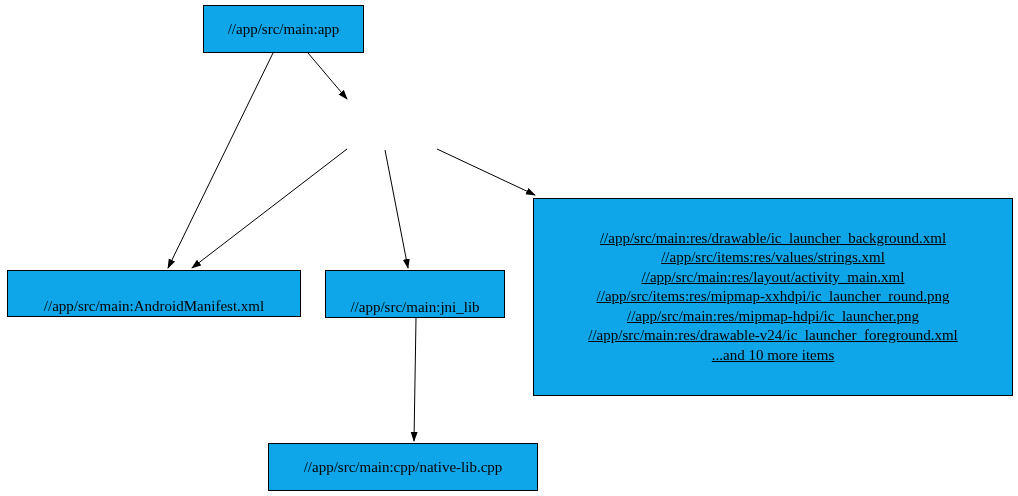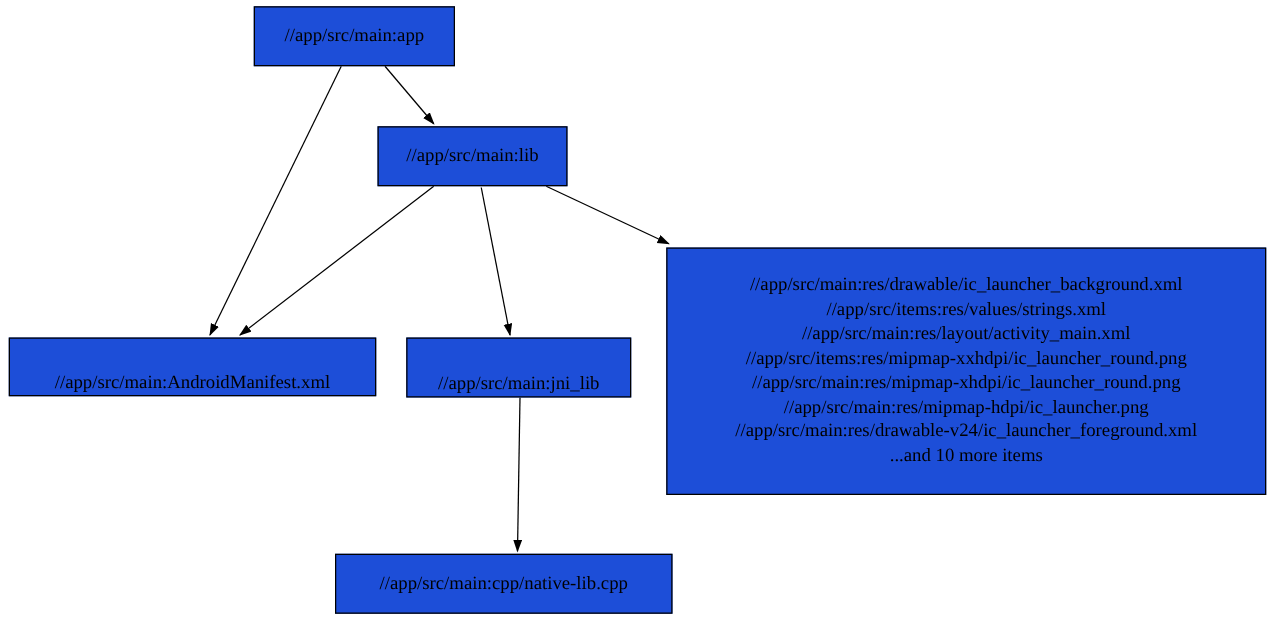--- a/index.html
+++ b/index.html
@@ -20,35 +20,35 @@
     position: absolute;
     left: 0;
     top: 0;
     width: 1018px;
     height: 496px;
   }
   .node {
     position: absolute;
     box-sizing: border-box;
     border: 1px solid #000000;
-    background: #1d4ed8;
+    background: #0ea5e9;
     display: flex;
     flex-direction: column;
     align-items: center;
     justify-content: center;
     text-align: center;
     font-size: 15px;
     line-height: 19px;
     white-space: nowrap;
   }
   .node-app        { left: 203px; top:   5px; width: 161px; height: 48px; }
   .node-lib        { left: 302px; top: 101px; width: 152px; height: 48px; }
   .node-manifest   { left:   7px; top: 270px; width: 294px; height: 47px; justify-content: flex-end; }
   .node-jni-lib    { left: 325px; top: 270px; width: 180px; height: 48px; justify-content: flex-end; }
-  .node-resources  { left: 533px; top: 198px; width: 480px; height: 198px; line-height: 19.5px; }
+  .node-resources  { left: 533px; top: 198px; width: 480px; height: 198px; line-height: 19.5px; text-decoration: underline; }
   .node-cpp        { left: 268px; top: 443px; width: 270px; height: 48px; }
   .node .line { white-space: nowrap; }
 </style>
 </head>
 <body>
 
 <div id="canvas">
 
   <svg id="edges" viewBox="0 0 1018 496" xmlns="http://www.w3.org/2000/svg">
     <defs>
@@ -61,38 +61,34 @@
     <line x1="347" y1="149" x2="192" y2="268" stroke="#000000" stroke-width="1" marker-end="url(#arrow)"></line>
     <line x1="385" y1="150" x2="408" y2="268" stroke="#000000" stroke-width="1" marker-end="url(#arrow)"></line>
     <line x1="437" y1="149" x2="535" y2="195" stroke="#000000" stroke-width="1" marker-end="url(#arrow)"></line>
     <line x1="416" y1="318" x2="414" y2="441" stroke="#000000" stroke-width="1" marker-end="url(#arrow)"></line>
   </svg>
 
   <div class="node node-app">
     <span class="line">//app/src/main:app</span>
   </div>
 
-  <div class="node node-lib">
-    <span class="line">//app/src/main:lib</span>
-  </div>
 
   <div class="node node-manifest">
     <span class="line">//app/src/main:AndroidManifest.xml</span>
   </div>
 
   <div class="node node-jni-lib">
     <span class="line">//app/src/main:jni_lib</span>
   </div>
 
   <div class="node node-resources">
     <div class="line">//app/src/main:res/drawable/ic_launcher_background.xml</div>
     <div class="line">//app/src/items:res/values/strings.xml</div>
     <div class="line">//app/src/main:res/layout/activity_main.xml</div>
     <div class="line">//app/src/items:res/mipmap-xxhdpi/ic_launcher_round.png</div>
-    <div class="line">//app/src/main:res/mipmap-xhdpi/ic_launcher_round.png</div>
     <div class="line">//app/src/main:res/mipmap-hdpi/ic_launcher.png</div>
     <div class="line">//app/src/main:res/drawable-v24/ic_launcher_foreground.xml</div>
     <div class="line">...and 10 more items</div>
   </div>
 
   <div class="node node-cpp">
     <span class="line">//app/src/main:cpp/native-lib.cpp</span>
   </div>
 
 </div>

